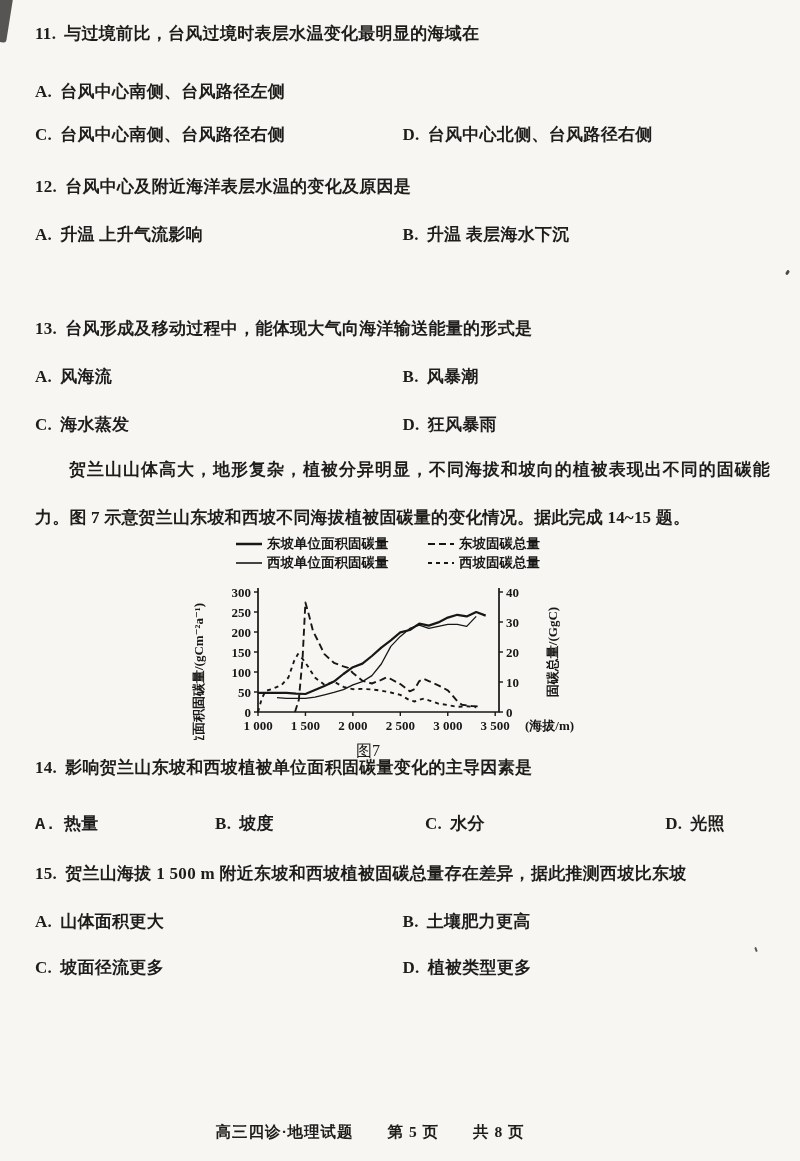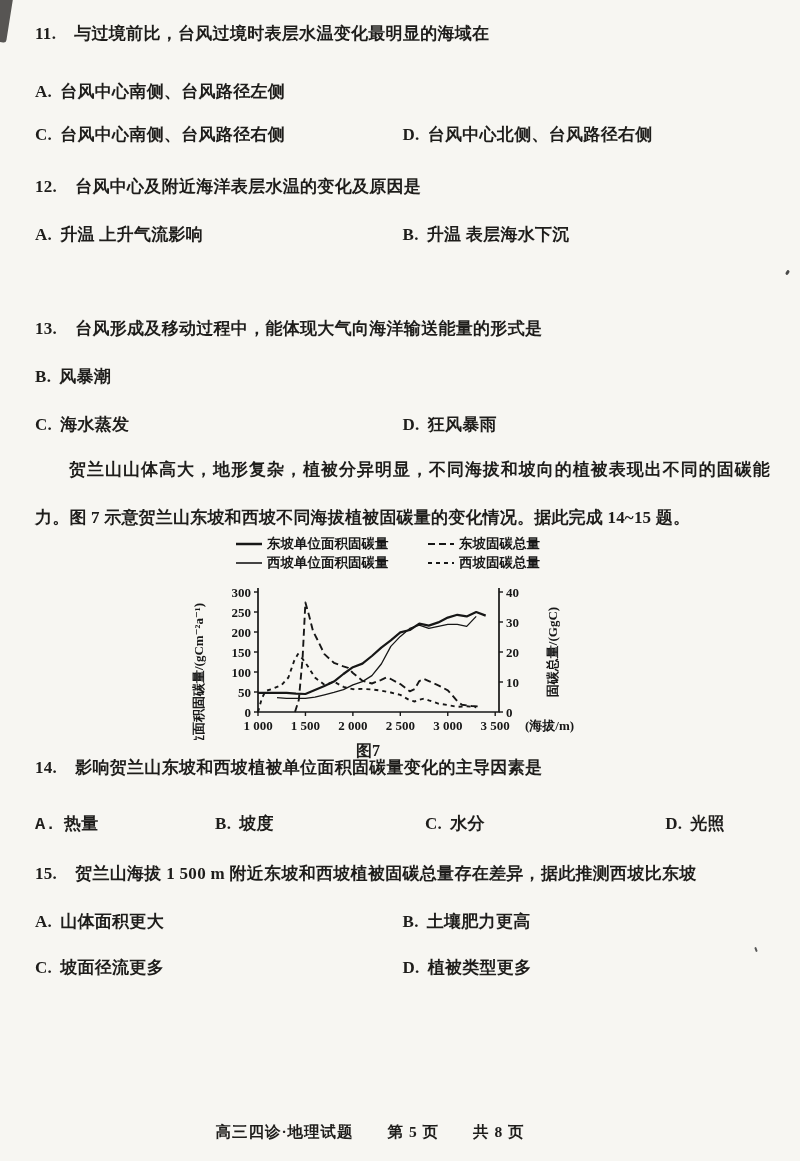--- a/index.html
+++ b/index.html
@@ -3,34 +3,34 @@
 <meta charset="utf-8">
 <style>
   html,body{margin:0;padding:0;background:#d9d9d9;}
   .page{
     position:relative;width:800px;height:1161px;margin:0 auto;
     background:#f7f6f2;color:#1e1d1b;overflow:hidden;
     font-family:"Liberation Serif","DejaVu Serif",serif;
   }
   .abs{position:absolute;left:35px;right:30px;}
   .stem{font-size:17px;font-weight:600;letter-spacing:.3px;white-space:nowrap;}
-  .qnum{margin-right:18px;}
+  .qnum{margin-right:8px;}
   .row{display:flex;}
   .opt{font-size:17px;font-weight:600;letter-spacing:.3px;white-space:nowrap;}
   .two .opt{width:50%;font-family:Liberation Serif, serif;}
   .four .opt:nth-child(1){width:180px;font-family:Liberation Mono, monospace;}
   .four .opt:nth-child(2){width:210px;}
   .four .opt:nth-child(3){width:195px;}
   .four .opt:nth-child(4){flex:1;text-align:center;}
   .ol{margin-right:8px;}
   .passage{font-size:17px;font-weight:600;line-height:48px;letter-spacing:.2px;
     text-align:justify;text-indent:2em;}
   .figure{position:absolute;top:534px;left:0;right:0;display:flex;
     flex-direction:column;align-items:center;transform:translateX(-10px);}
-  .caption{font-size:16px;font-weight:700;margin-top:1px;transform:translateX(-22px);}
+  .caption{font-size:16px;font-weight:400;margin-top:1px;transform:translateX(-22px);}
   svg .tick{font-family:"Liberation Serif","DejaVu Serif",serif;font-size:13px;font-weight:700;fill:#171717;}
   svg .axis-label{font-family:"Liberation Serif","DejaVu Serif",serif;font-size:13px;font-weight:700;fill:#171717;}
   svg .legend-label{font-family:"Liberation Serif","DejaVu Serif",serif;font-size:13.5px;font-weight:700;fill:#171717;}
   .footer{position:absolute;top:1122px;left:0;right:0;display:flex;justify-content:center;
     gap:34px;font-size:15.5px;font-weight:700;letter-spacing:1px;transform:translateX(-30px);}
   .smudge{position:absolute;top:-8px;left:-5px;width:15px;height:50px;background:#2e2d2b;
     transform:rotate(9deg);border-radius:3px;opacity:.8;}
   .dot1{position:absolute;top:270px;left:786px;width:3px;height:5px;background:#4a4a4a;border-radius:2px;transform:rotate(30deg);}
   .dot2{position:absolute;top:947px;left:755px;width:2px;height:5px;background:#5a5a5a;border-radius:2px;transform:rotate(-20deg);}
 </style>
@@ -59,20 +59,21 @@
   </div>
   <div class="abs row two" style="top:223px">
     <div class="opt"><span class="ol">A.</span><span>升温 上升气流影响</span></div>
     <div class="opt"><span class="ol">B.</span><span>升温 表层海水下沉</span></div>
   </div>
 
   <div class="abs stem" style="top:317px">
     <span class="qnum">13.</span><span>台风形成及移动过程中，能体现大气向海洋输送能量的形式是</span>
   </div>
   <div class="abs row two" style="top:365px">
+    <div class="opt"><span class="ol">A.</span><span>风海流</span></div>
     <div class="opt"><span class="ol">B.</span><span>风暴潮</span></div>
   </div>
   <div class="abs row two" style="top:413px">
     <div class="opt"><span class="ol">C.</span><span>海水蒸发</span></div>
     <div class="opt"><span class="ol">D.</span><span>狂风暴雨</span></div>
   </div>
 
   <div class="abs passage" style="top:446px">贺兰山山体高大，地形复杂，植被分异明显，不同海拔和坡向的植被表现出不同的固碳能力。图 7 示意贺兰山东坡和西坡不同海拔植被固碳量的变化情况。据此完成 14~15 题。</div>
 
   <div class="figure">

